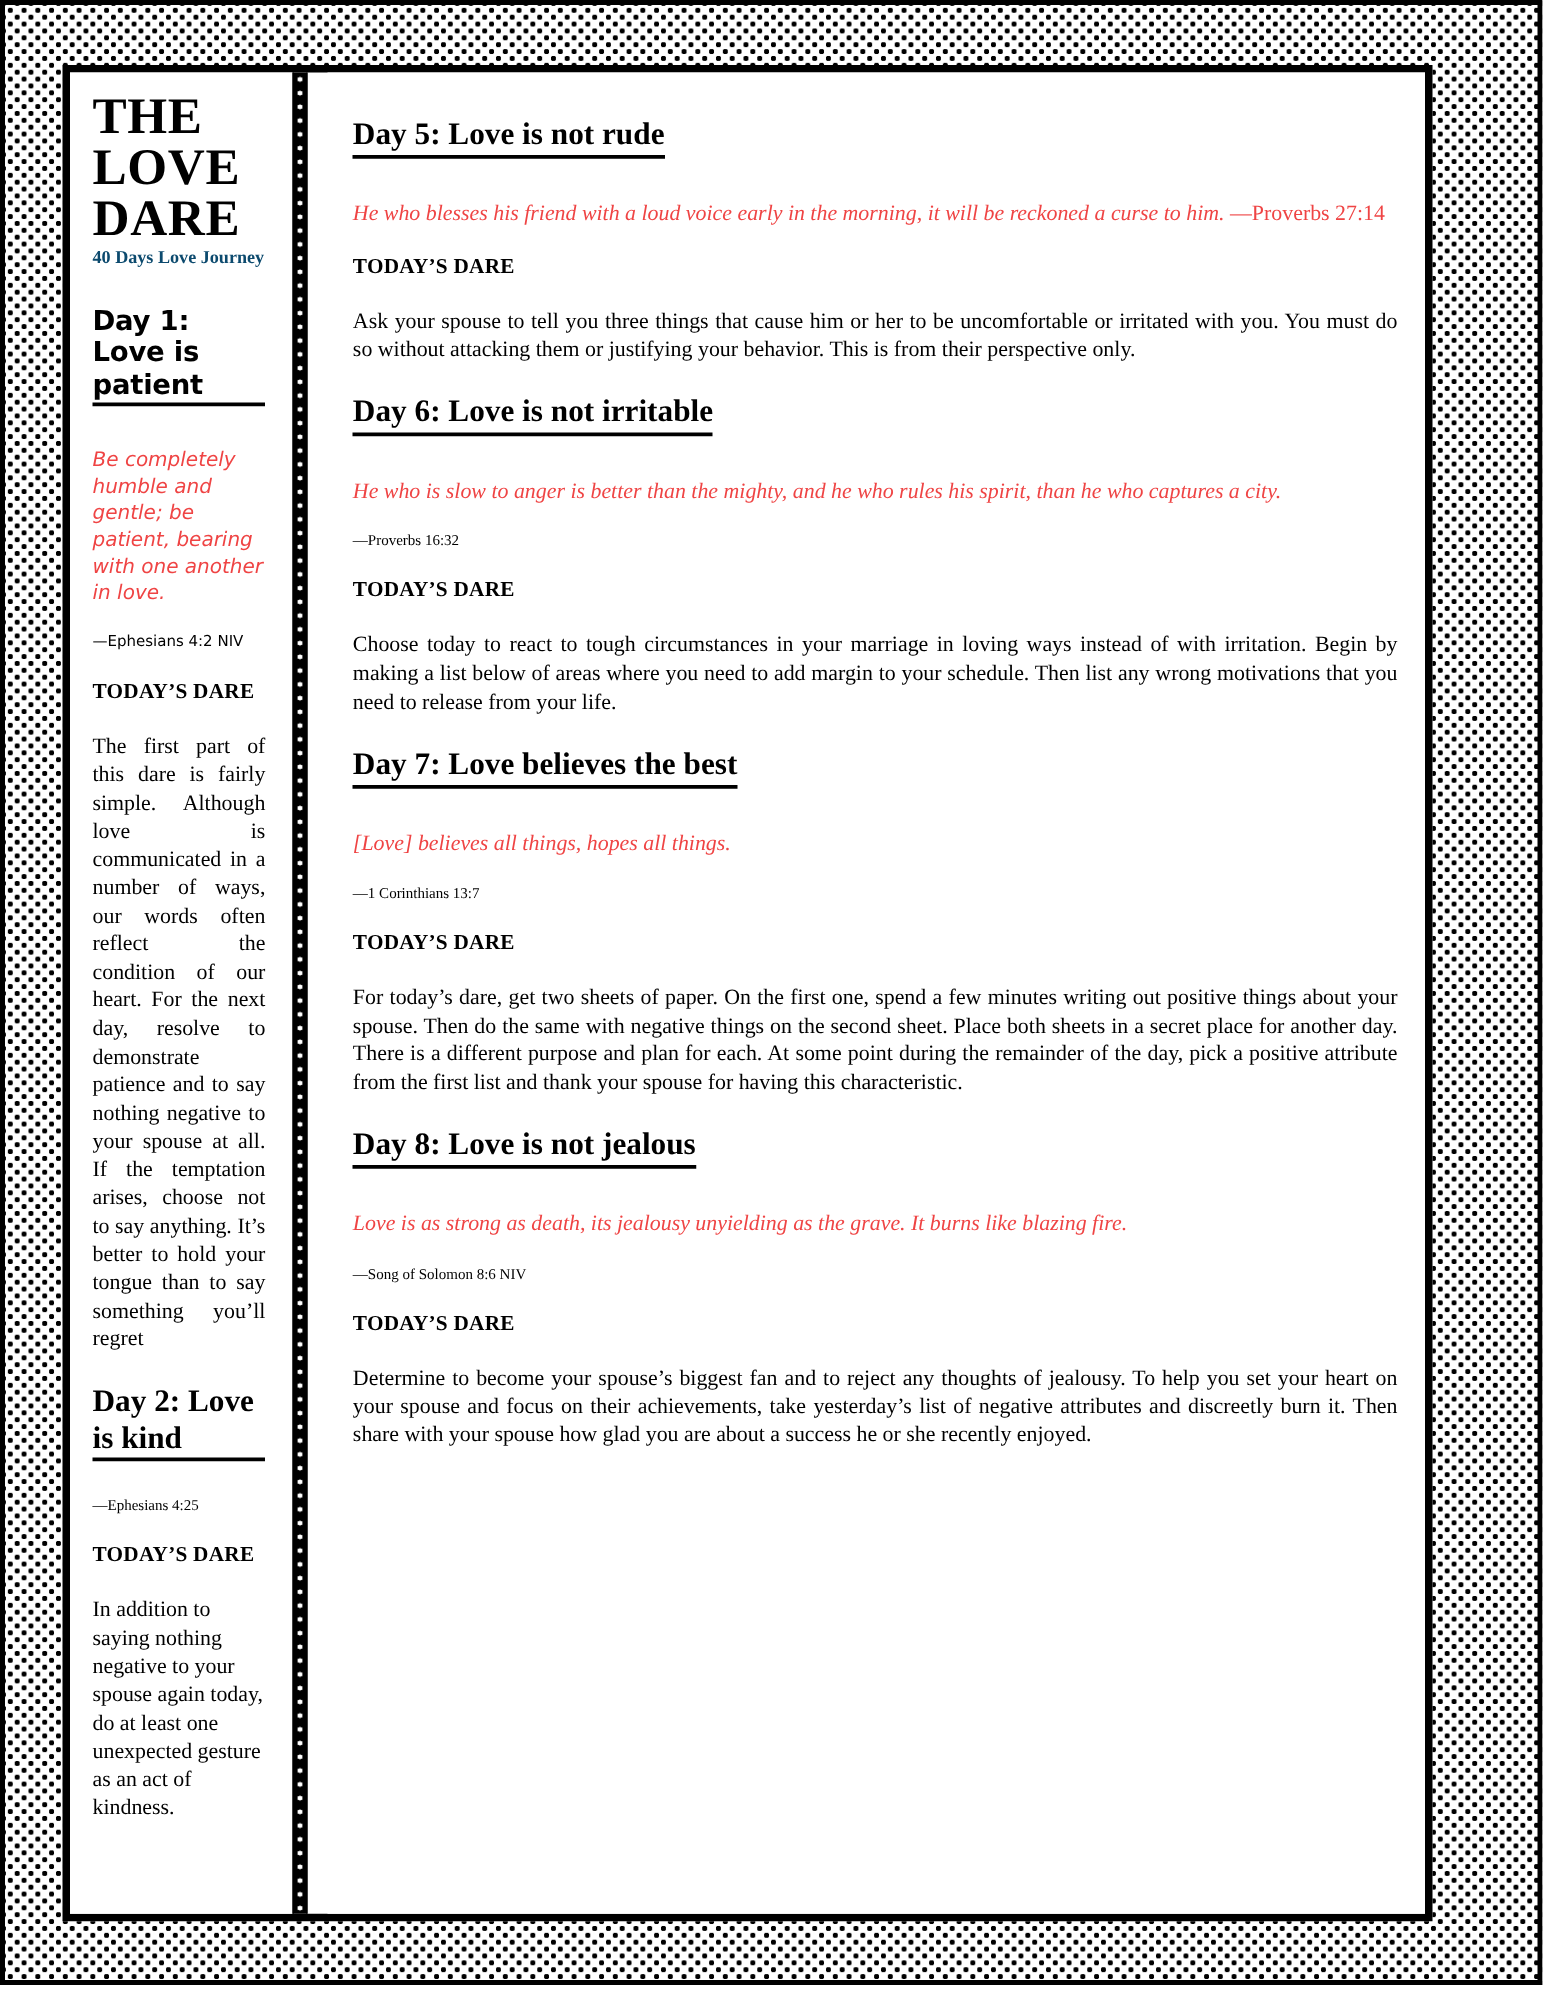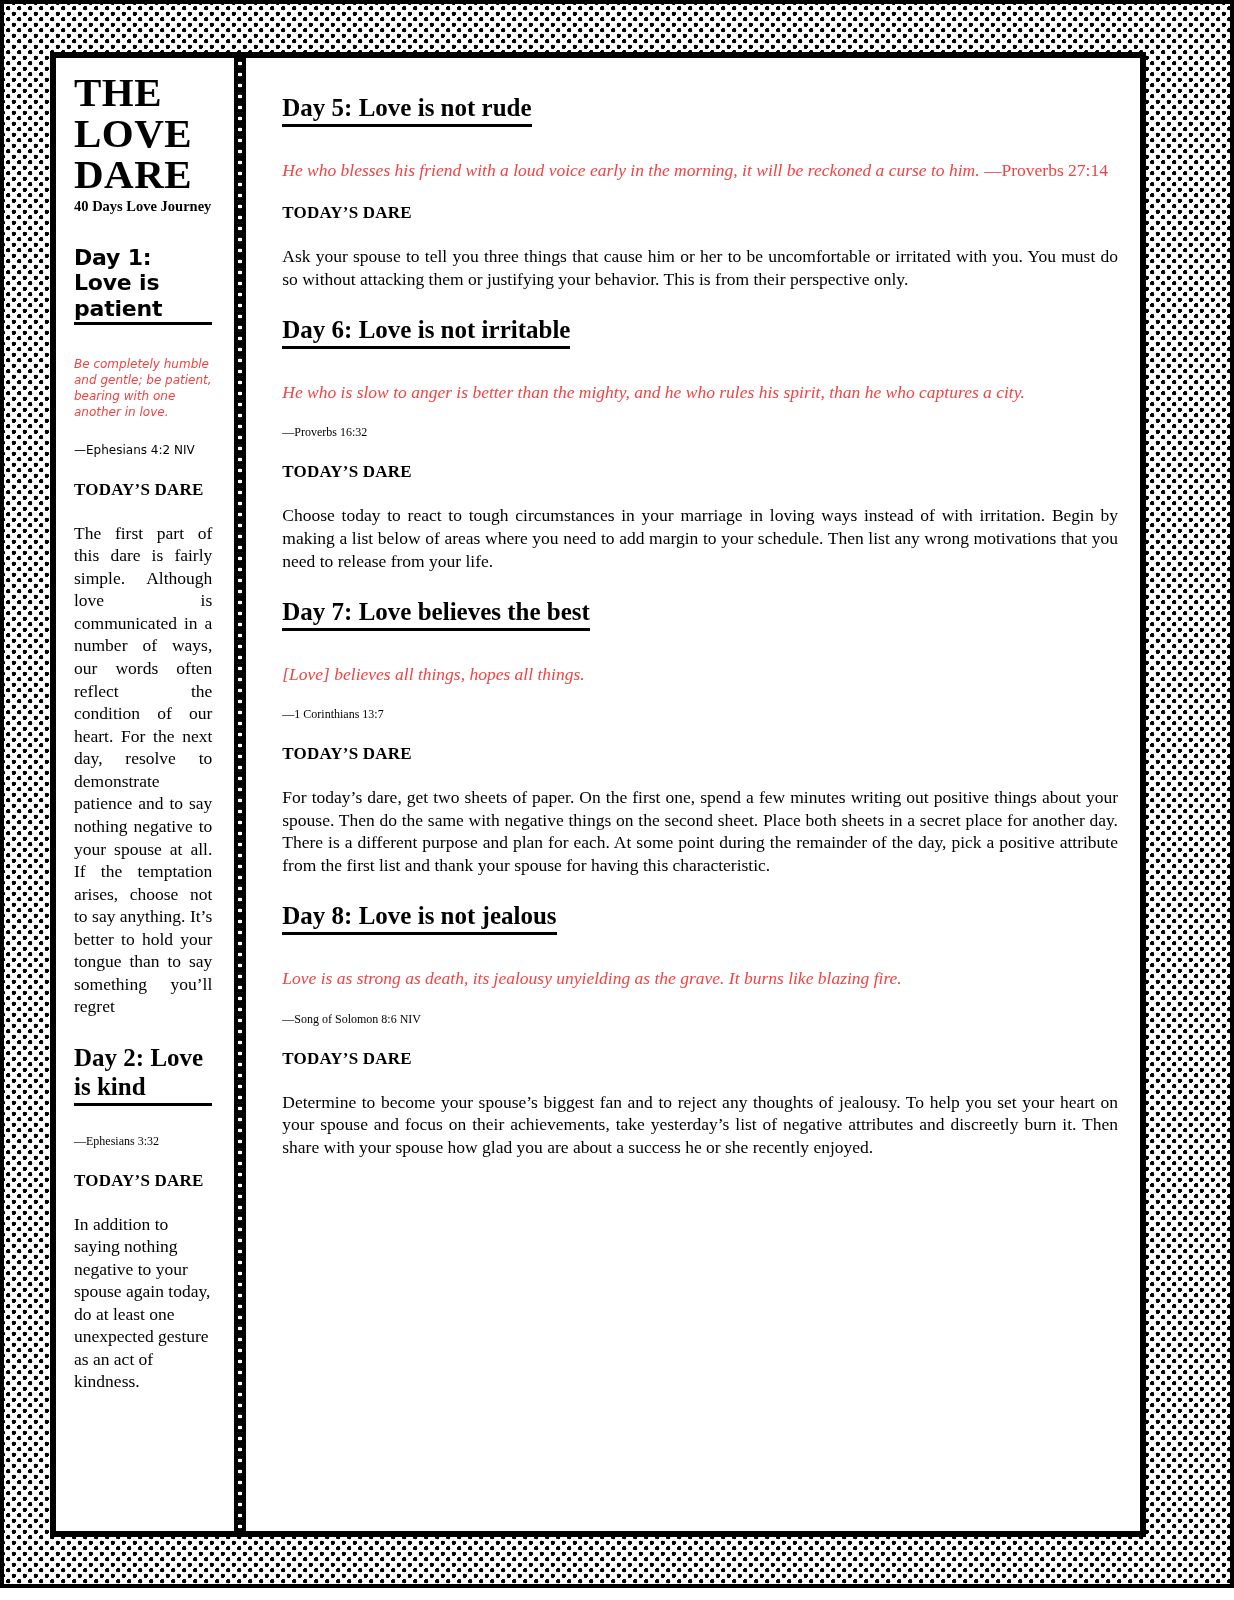--- a/index.html
+++ b/index.html
@@ -103,21 +103,21 @@
     letter-spacing: 0.5px;
     margin: 0 0 4px 0;
     color: #000;
   }
   .doc-subtitle {
     font-family: "Liberation Serif", "DejaVu Serif", serif;
     font-weight: bold;
     font-size: 14.5px;
     line-height: 1.1;
     margin: 0 0 30px 0;
-    color: #000000;
+    color: #0c4a6e;
   }
 
   
   .day-head {
     font-family: "Liberation Serif", "DejaVu Serif", serif;
     font-weight: bold;
     font-size: 25px;
     line-height: 1.15;
     margin: 0 0 6px 0;
     color: #000;
@@ -136,21 +136,21 @@
 
   .verse {
     font-style: italic;
     font-size: 17.5px;
     line-height: 1.28;
     margin: 26px 0 0 0;
     color: #ef4444;
   }
   .verse.sans {
     font-family: "DejaVu Sans", "Liberation Sans", sans-serif;
-    font-size: 12px;
+    font-size: 16px;
     line-height: 1.33;
   }
   .verse .ref-inline {
     font-style: normal;
   }
 
   .citation {
     font-size: 12px;
     line-height: 1.25;
     margin: 22px 0 0 0;
@@ -198,21 +198,21 @@
       <div class="day-block first">
         <div><span class="day-head sans">Day 1: Love is patient</span></div>
         <p class="verse sans">Be completely humble and gentle; be patient, bearing with one another in love.</p>
         <p class="citation sans">—Ephesians 4:2 NIV</p>
         <p class="dare-label">TODAY’S DARE</p>
         <p class="dare-body">The first part of this dare is fairly simple. Although love is communicated in a number of ways, our words often reflect the condition of our heart. For the next day, resolve to demonstrate patience and to say nothing negative to your spouse at all. If the temptation arises, choose not to say anything. It’s better to hold your tongue than to say something you’ll regret</p>
       </div>
 
       <div class="day-block">
         <div><span class="day-head">Day 2: Love is kind</span></div>
-        <p class="citation">—Ephesians 3:32</p>
+        <p class="citation">—Ephesians 4:25</p>
         <p class="dare-label">TODAY’S DARE</p>
         <p class="dare-body nojust">In addition to saying nothing negative to your spouse again today, do at least one unexpected gesture as an act of kindness.</p>
       </div>
 
     </div>
 
     <div class="col-divider"></div>
 
     <div class="col col-right">
 

